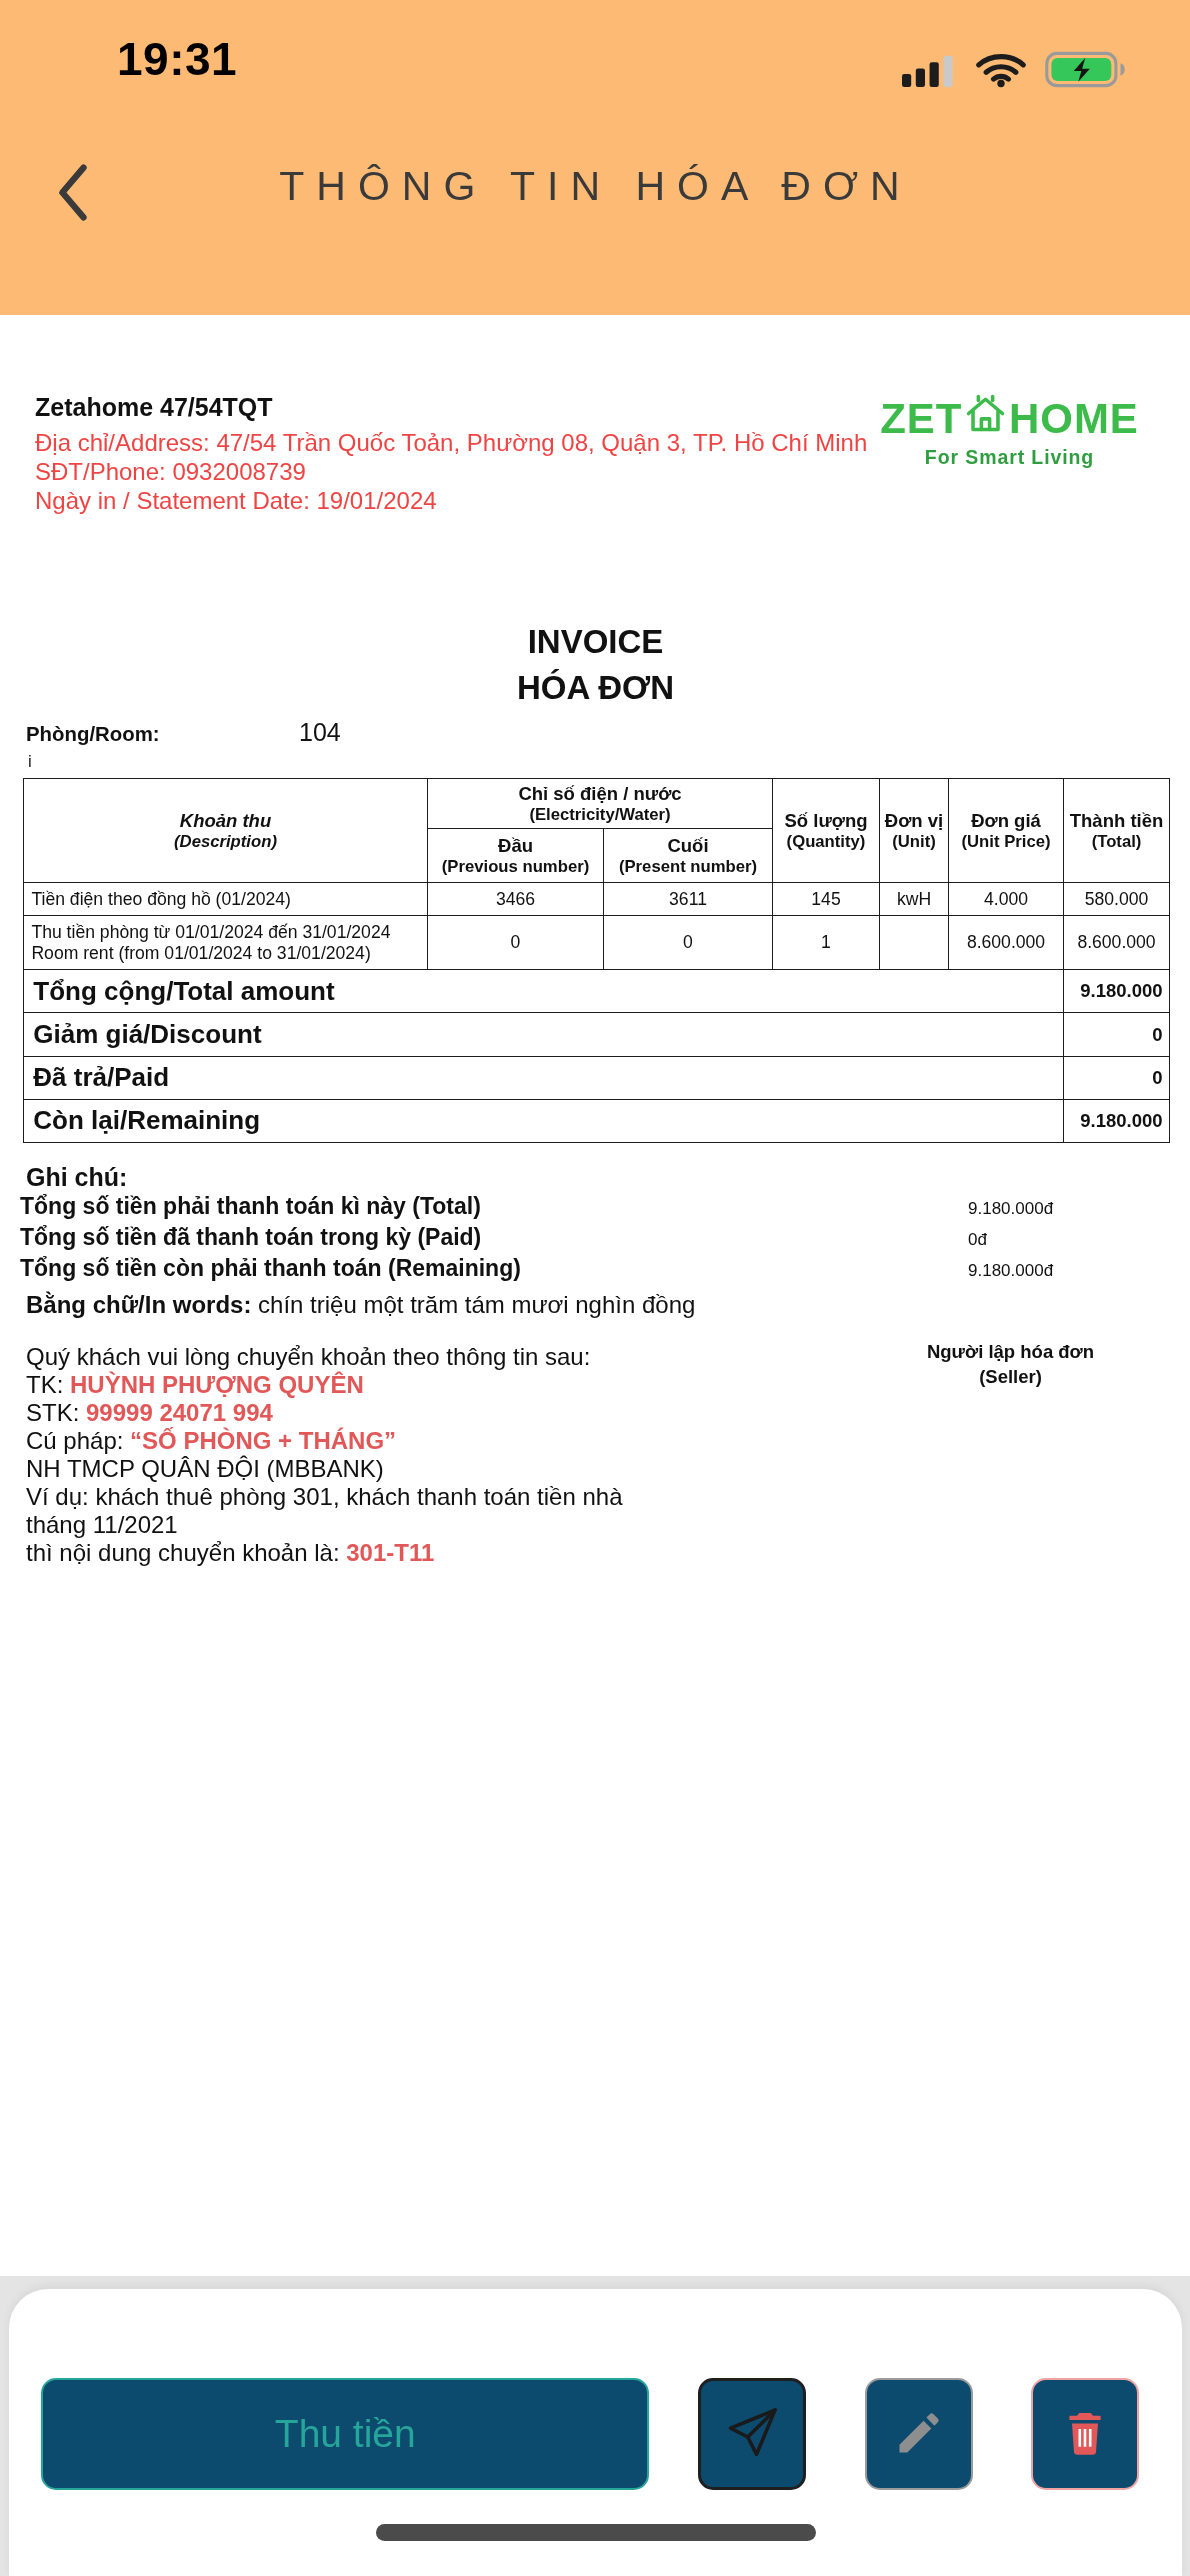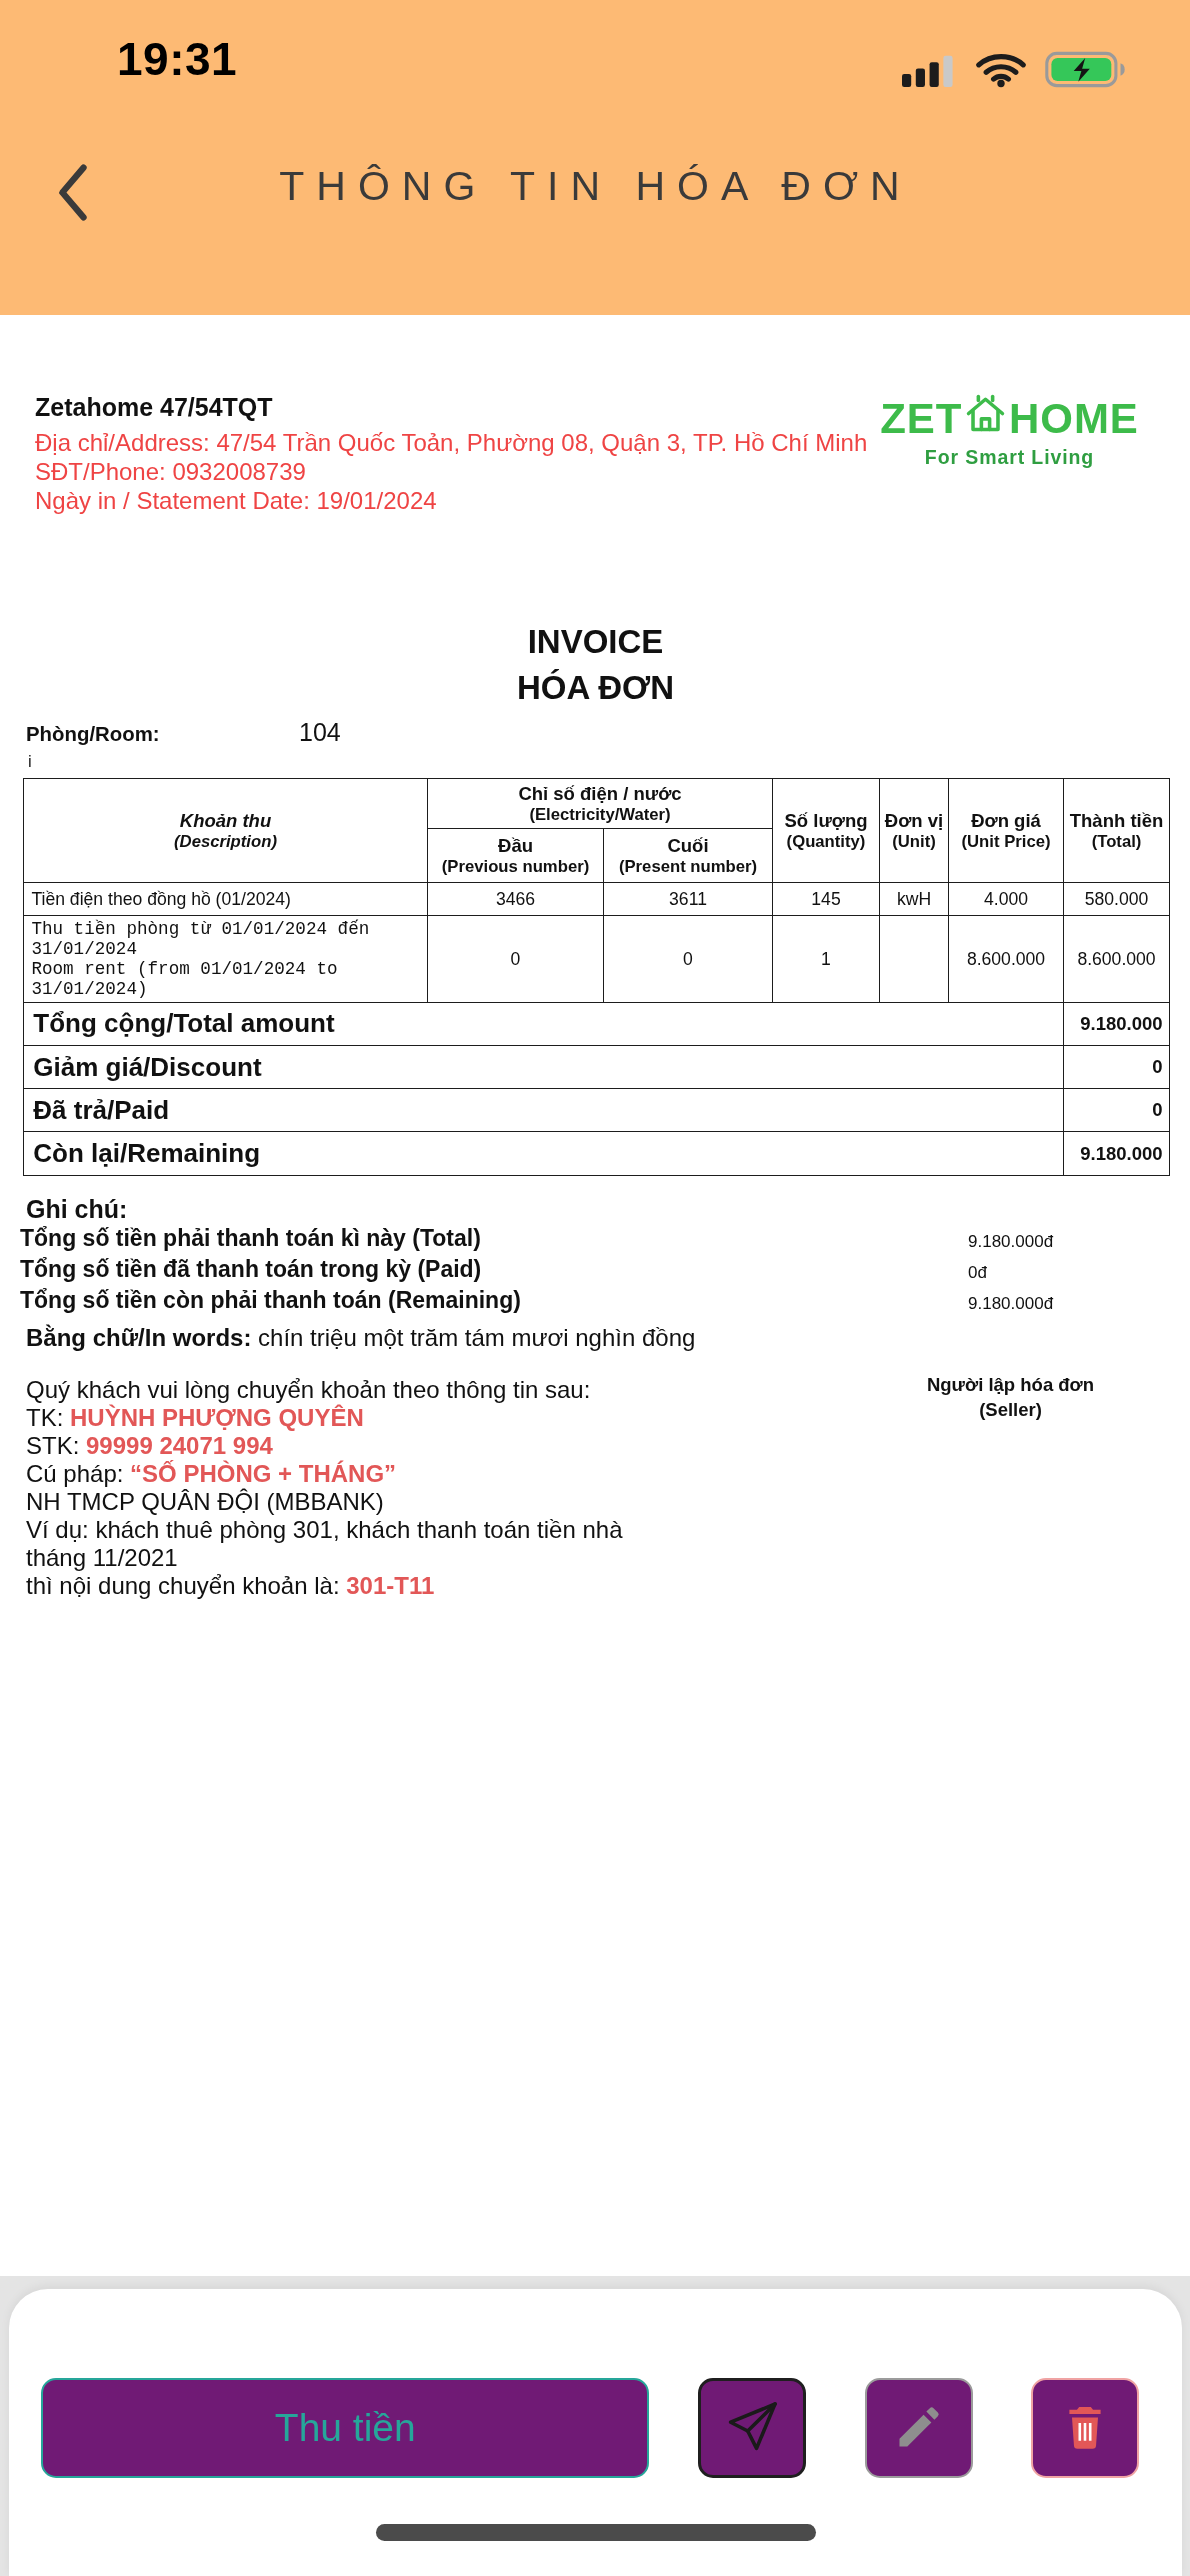--- a/index.html
+++ b/index.html
@@ -38,21 +38,21 @@
 
   
   table.invoice-table{border-collapse:collapse;margin:5.6px 0 0 23px;width:1145px;table-layout:fixed;}
   .invoice-table th,.invoice-table td{border:1.9px solid #1d1d1d;overflow:hidden;}
   .invoice-table thead th{font-size:18.5px;font-weight:700;text-align:center;vertical-align:middle;padding:3.7px 3.7px;}
   .invoice-table thead th .sub{display:block;font-size:16.7px;font-weight:700;}
   .invoice-table thead th .main{display:block;}
   th.th-desc{text-align:left;padding-left:9.3px;font-style:italic;}
   .invoice-table td{font-size:17.6px;text-align:center;vertical-align:middle;padding:2.8px 3.7px;}
   td.desc{text-align:left;padding-left:7.4px;}
-  td.desc .l2{display:block;font-family:Liberation Mono, monospace;}
+  td.desc .l2{display:block;}
   tr.hrow1{height:50px;} tr.hrow2{height:54px;}
   tr.drow1{height:33px;} tr.drow2{height:54px;}
   tr.summary{height:41px;}
   tr.summary td.lbl{text-align:left;font-size:26px;font-weight:700;padding:5.6px 0 5.6px 9.3px;}
   tr.summary td.val{text-align:right;font-weight:700;font-size:18.5px;padding-right:6.5px;}
 
   
   .notes-title{margin:18.5px 0 0 26px;font-size:25px;font-weight:700;line-height:30px;}
   .note-line{position:relative;margin-left:20px;line-height:29px;}
   .note-line .lbl{font-size:23px;font-weight:700;}
@@ -61,21 +61,21 @@
   .in-words .lbl{font-weight:700;}
 
   
   .payment{position:relative;margin:24px 0 0 26px;font-size:24px;line-height:28px;color:#111;}
   .payment .rb{color:var(--red);font-weight:700;}
   .seller-stamp{position:absolute;left:892px;top:-3.7px;width:185px;text-align:center;font-size:18.5px;font-weight:700;line-height:25px;}
 
   
   .bottom-area{position:absolute;left:0;top:2276px;width:1191px;height:300px;background:#e4e4e4;}
   .bottom-panel{position:absolute;left:9.3px;right:9.3px;top:13px;height:287px;background:#ffffff;border-radius:39px 39px 0 0;box-shadow:0 -2.8px 9.3px rgba(0,0,0,.06);}
-  .btn{position:absolute;top:89px;height:100px;border-radius:15px;background:#701a75;display:flex;align-items:center;justify-content:center;cursor:pointer;}
+  .btn{position:absolute;top:89px;height:112px;border-radius:15px;background:#0c4a6e;display:flex;align-items:center;justify-content:center;cursor:pointer;}
   .btn-collect{left:32px;width:608px;border:2.8px solid var(--teal);color:var(--teal);font-size:39px;font-weight:500;font-family:inherit;}
   .btn-send{left:689px;width:108px;border:3.7px solid #1f1f1f;}
   .btn-edit{left:856px;width:108px;border:2.8px solid #9b9b9b;}
   .btn-delete{left:1022px;width:108px;border:2.8px solid #f0a3a3;}
   .home-indicator{position:absolute;left:50%;transform:translateX(-50%);bottom:35px;width:440px;height:16.7px;border-radius:9.3px;background:#4b4b4b;}
 </style>
 </head>
 <body>
 
 <div class="screen">

